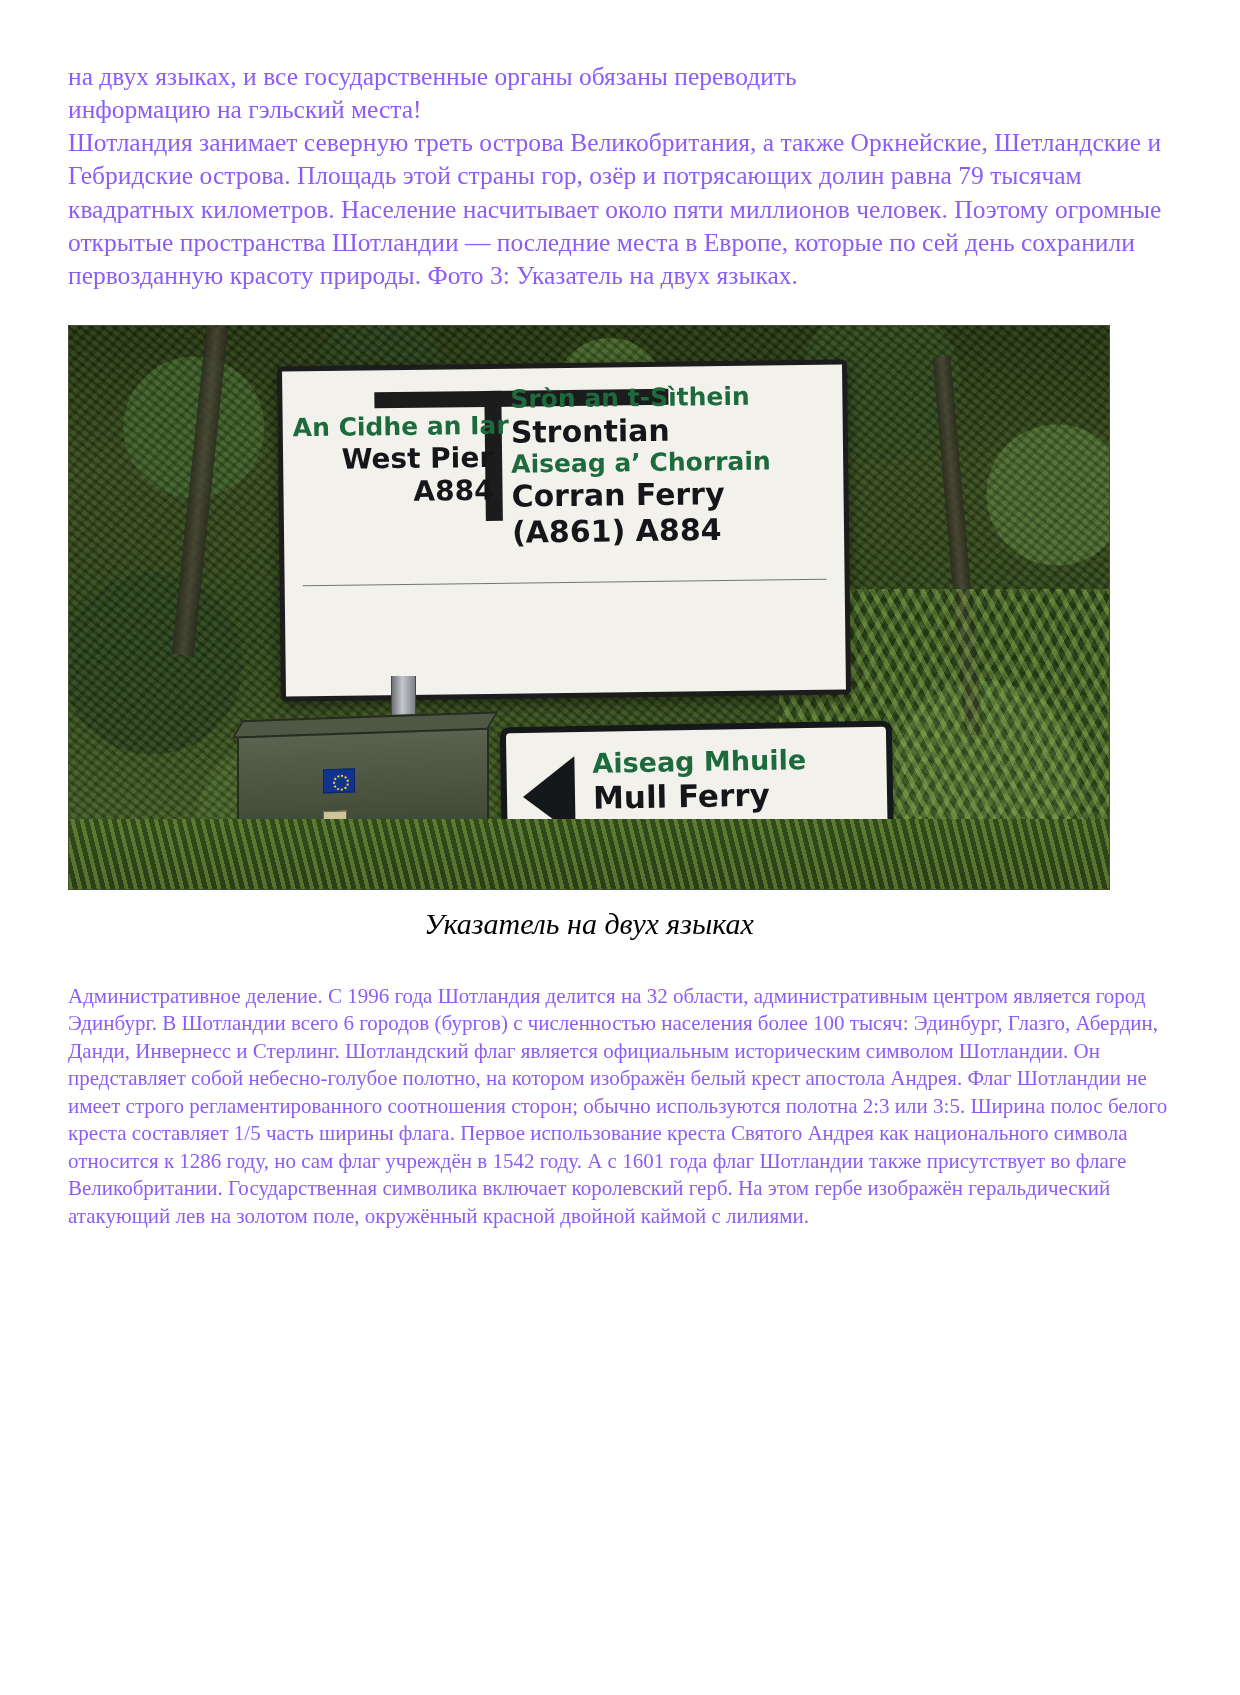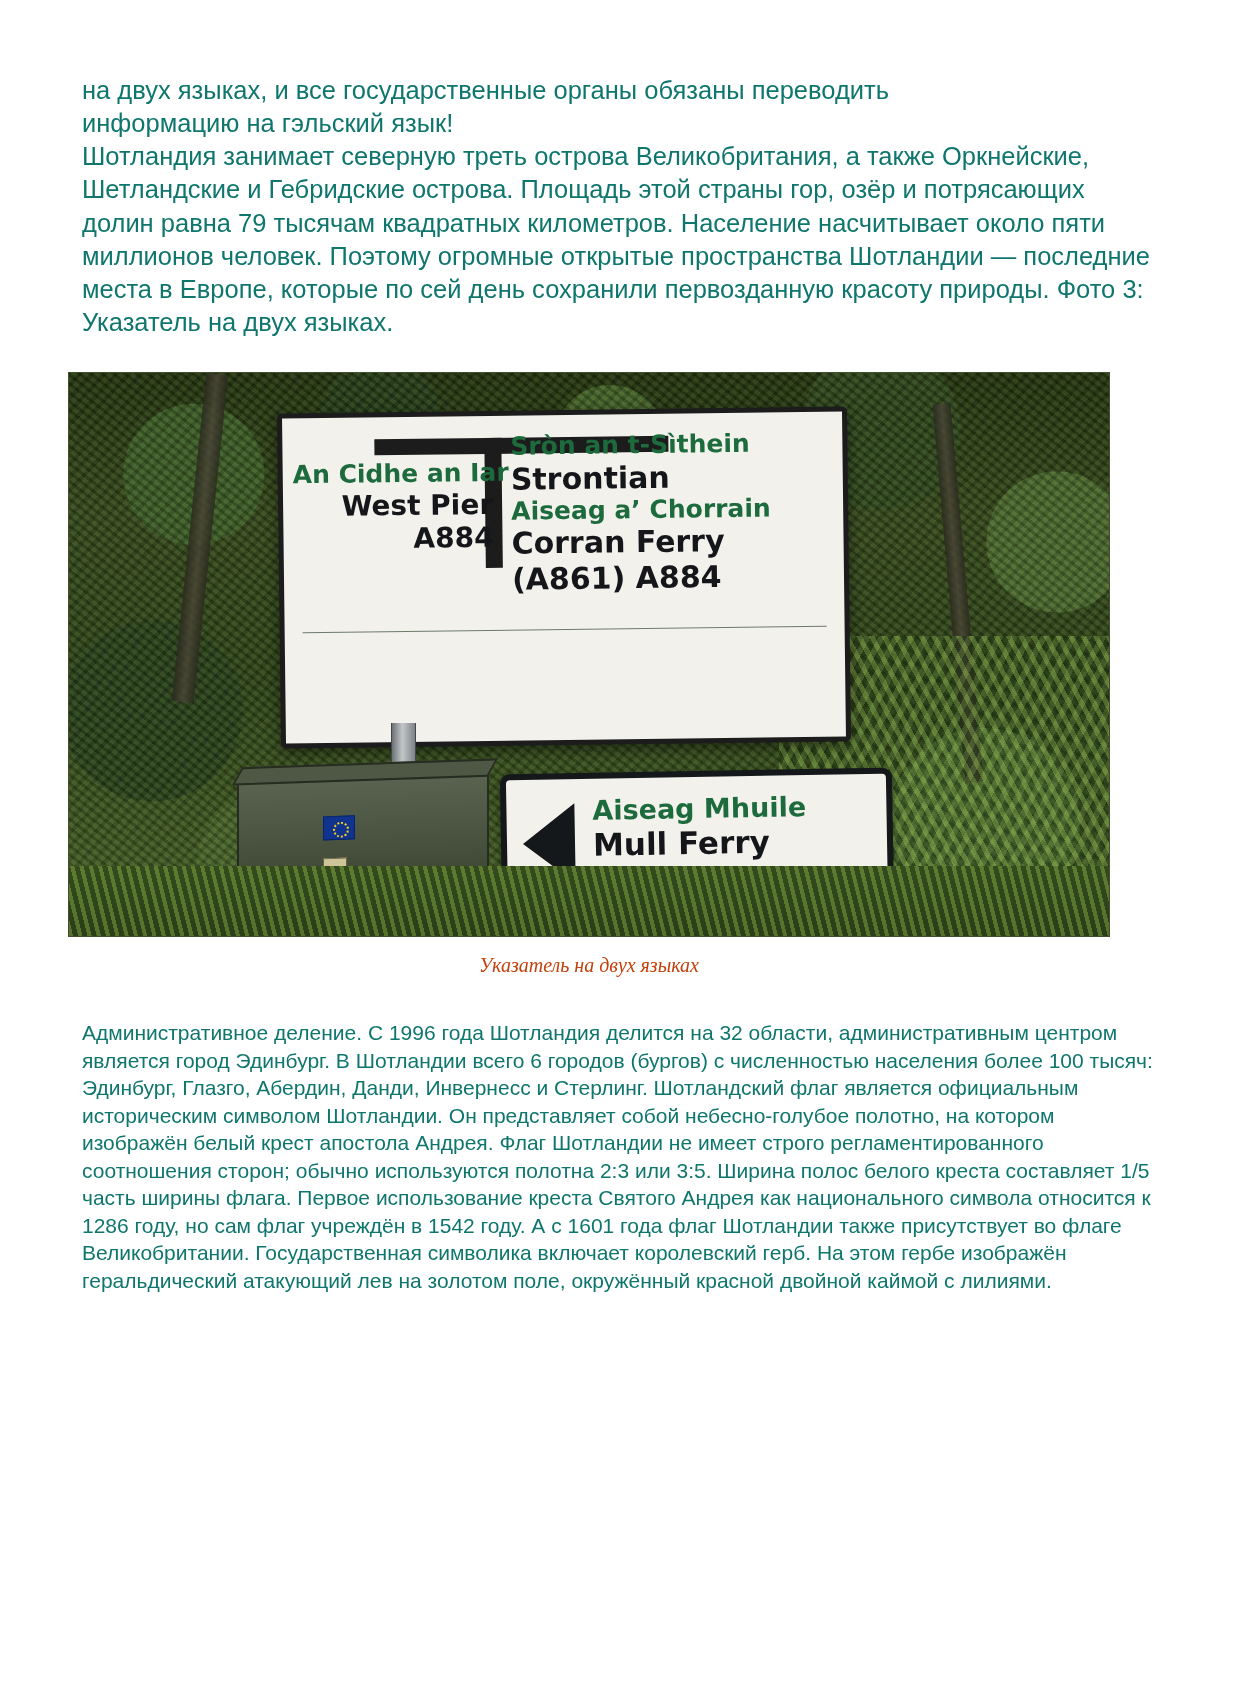--- a/index.html
+++ b/index.html
@@ -14,25 +14,25 @@
     color: #000000;
   }
   .page {
     position: relative;
     width: 1240px;
     min-height: 1695px;
     box-sizing: border-box;
     padding: 60px 68px 40px 68px;
   }
   .para {
-    font-family: Liberation Sans, sans-serif;
+    font-family: Liberation Serif, serif;
     font-size: 25.5px;
     line-height: 1.30;
-    color: #0f766e;
-    margin: 14px;
+    color: #8b5cf6;
+    margin: 0;
     text-align: left;
   }
   .para-top {
     margin-bottom: 0;
   }
   .para-top p {
     margin: 0;
   }
   .figure {
     margin: 33px 0 0 0;
@@ -278,43 +278,43 @@
     right: 0;
     bottom: 0;
     height: 70px;
     background:
       repeating-linear-gradient(76deg, rgba(120,156,62,0.55) 0 4px, rgba(40,64,24,0.45) 4px 9px),
       linear-gradient(180deg, #3c5420, #2b3c17);
   }
   .caption {
     font-family: "Liberation Serif", serif;
     font-style: italic;
-    font-size: 20px;
-    color: #c2410c;
+    font-size: 30px;
+    color: #000000;
     text-align: center;
     width: 1042px;
     margin-top: 17px;
   }
   .para-bottom {
     margin-top: 42px;
     font-size: 21px;
     line-height: 1.31;
   }
   .para-bottom p {
     margin: 0;
   }
 </style>
 </head>
 <body>
 
 <div class="page">
 
   <div class="para para-top">
     <p>на двух языках, и все государственные органы обязаны переводить</p>
-    <p>информацию на гэльский язык!</p>
+    <p>информацию на гэльский места!</p>
     <p>Шотландия занимает северную треть острова Великобритания, а также Оркнейские, Шетландские и Гебридские острова. Площадь этой страны гор, озёр и потрясающих долин равна 79 тысячам квадратных километров. Население насчитывает около пяти миллионов человек. Поэтому огромные открытые пространства Шотландии — последние места в Европе, которые по сей день сохранили первозданную красоту природы. Фото 3: Указатель на двух языках.</p>
   </div>
 
   <figure class="figure">
     <div class="photo">
 
       <div class="foliage"></div>
       <div class="foliage-tex"></div>
       <div class="trunk" style="left:120px; top:0; width:22px; height:330px; transform:rotate(6deg);"></div>
       <div class="trunk" style="left:880px; top:30px; width:18px; height:380px; transform:rotate(-5deg);"></div>

